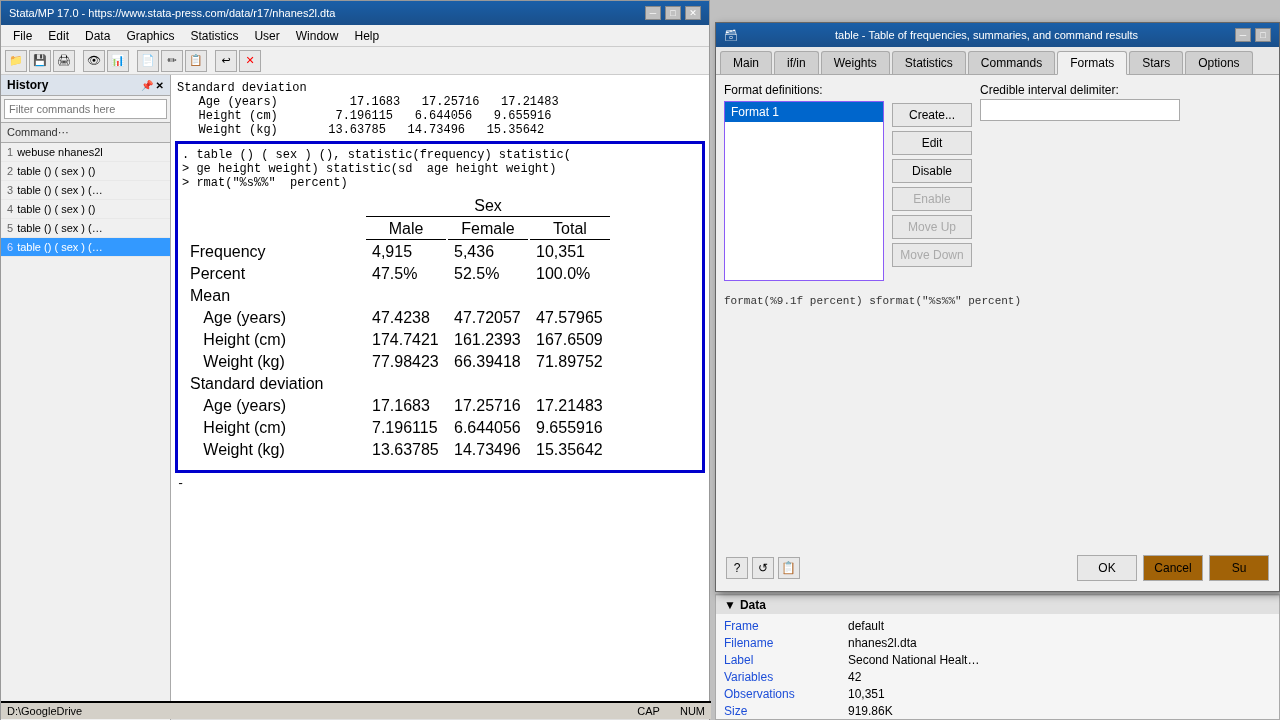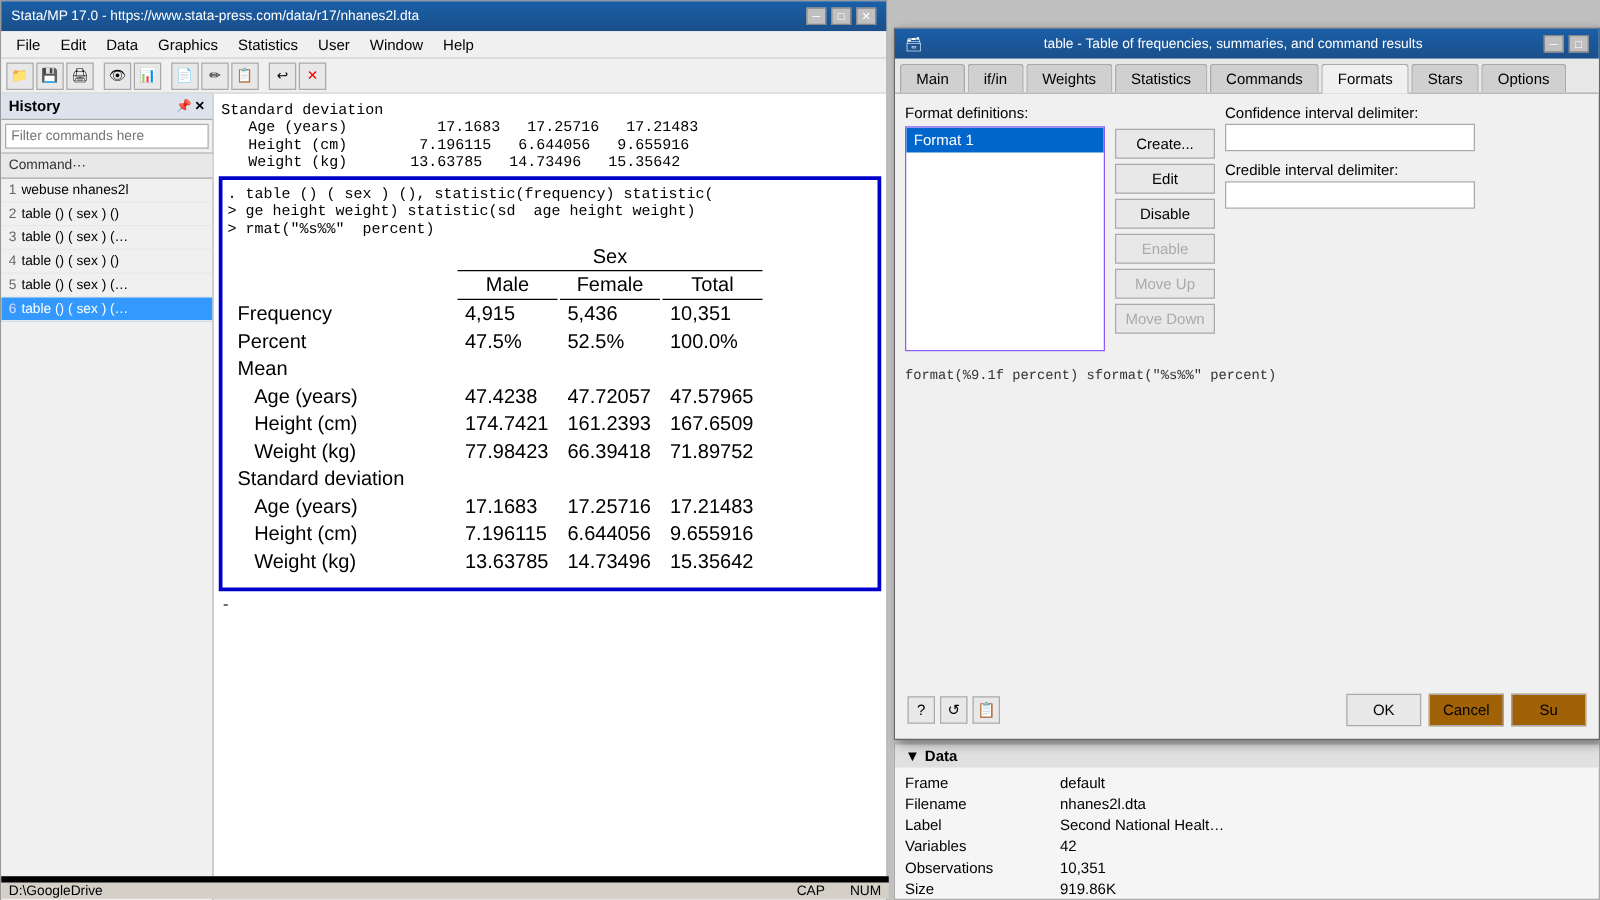--- a/index.html
+++ b/index.html
@@ -339,42 +339,42 @@
       cursor: pointer;
     }
 
     .props-grid {
       display: grid;
       grid-template-columns: 120px 1fr;
       gap: 1px 4px;
       padding: 4px 8px;
       font-size: 12px;
     }
-    .props-key { color: #000000; padding: 1px 0; }
+    .props-key { color: #1d4ed8; padding: 1px 0; }
     .props-val { color: #000; padding: 1px 0; font-weight: normal; }
 
     .props-section-header {
       background: #e0e0e0;
       padding: 2px 8px;
       font-size: 12px;
       font-weight: bold;
       cursor: pointer;
       display: flex;
       align-items: center;
       gap: 4px;
       border-top: 1px solid #ccc;
     }
 
     .statusbar {
       position: absolute;
       bottom: 0; left: 0;
       width: 710px;
       height: 18px;
       background: #d4d0c8;
-      border-top: 5px solid #000000;
+      border-top: 2px solid #000000;
       display: flex;
       align-items: center;
       padding: 0 6px;
       font-size: 11px;
       gap: 20px;
     }
   </style>
 </head>
 <body>
 
@@ -589,24 +589,20 @@
         <button class="fmt-btn">Edit</button>
         <button class="fmt-btn">Disable</button>
         <button class="fmt-btn" disabled="">Enable</button>
         <button class="fmt-btn" disabled="">Move Up</button>
         <button class="fmt-btn" disabled="">Move Down</button>
       </div>
 
       <div class="format-right">
         <div class="ci-section">
           <div>
-            <div class="ci-label">Confidence interval delimiter:</div>
-            <input class="ci-input" type="text" value="" style="">
-          </div>
-          <div>
             <div class="ci-label">Credible interval delimiter:</div>
             <input class="ci-input" type="text" value="" style="">
           </div>
         </div>
       </div>
     </div>
 
     <div class="format-preview">format(%9.1f percent) sformat("%s%%" percent)</div>
   </div>
 

